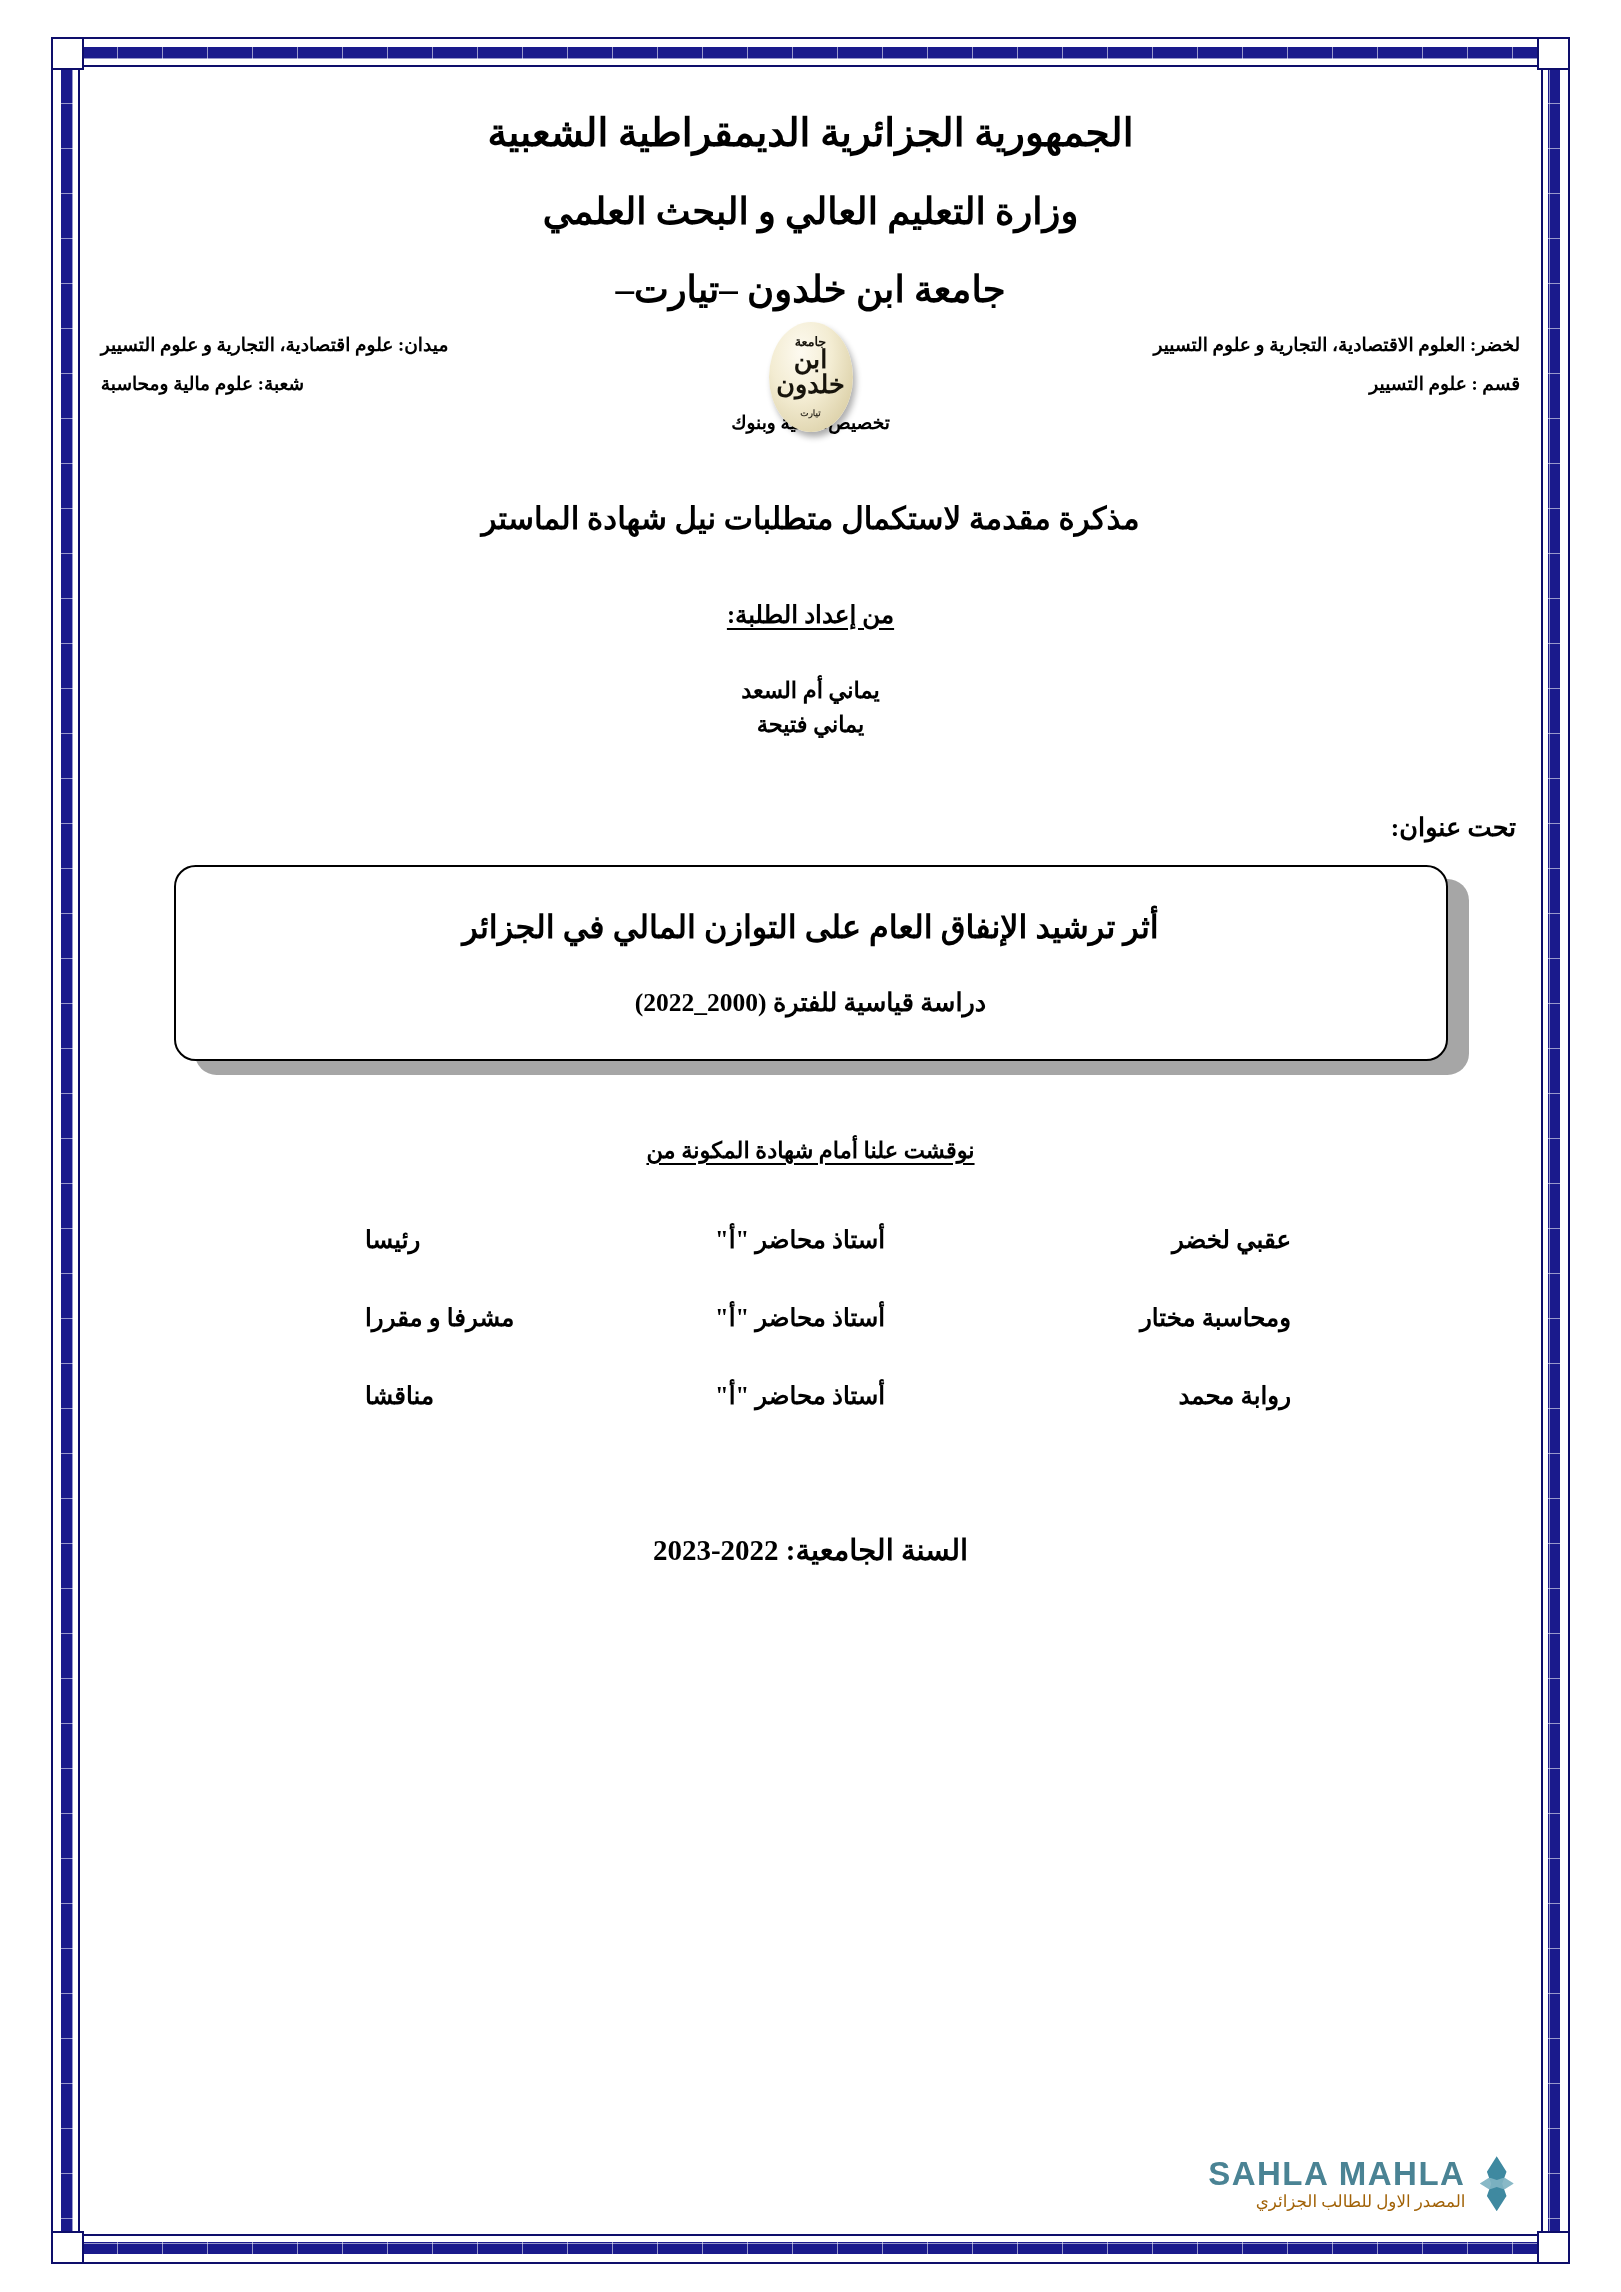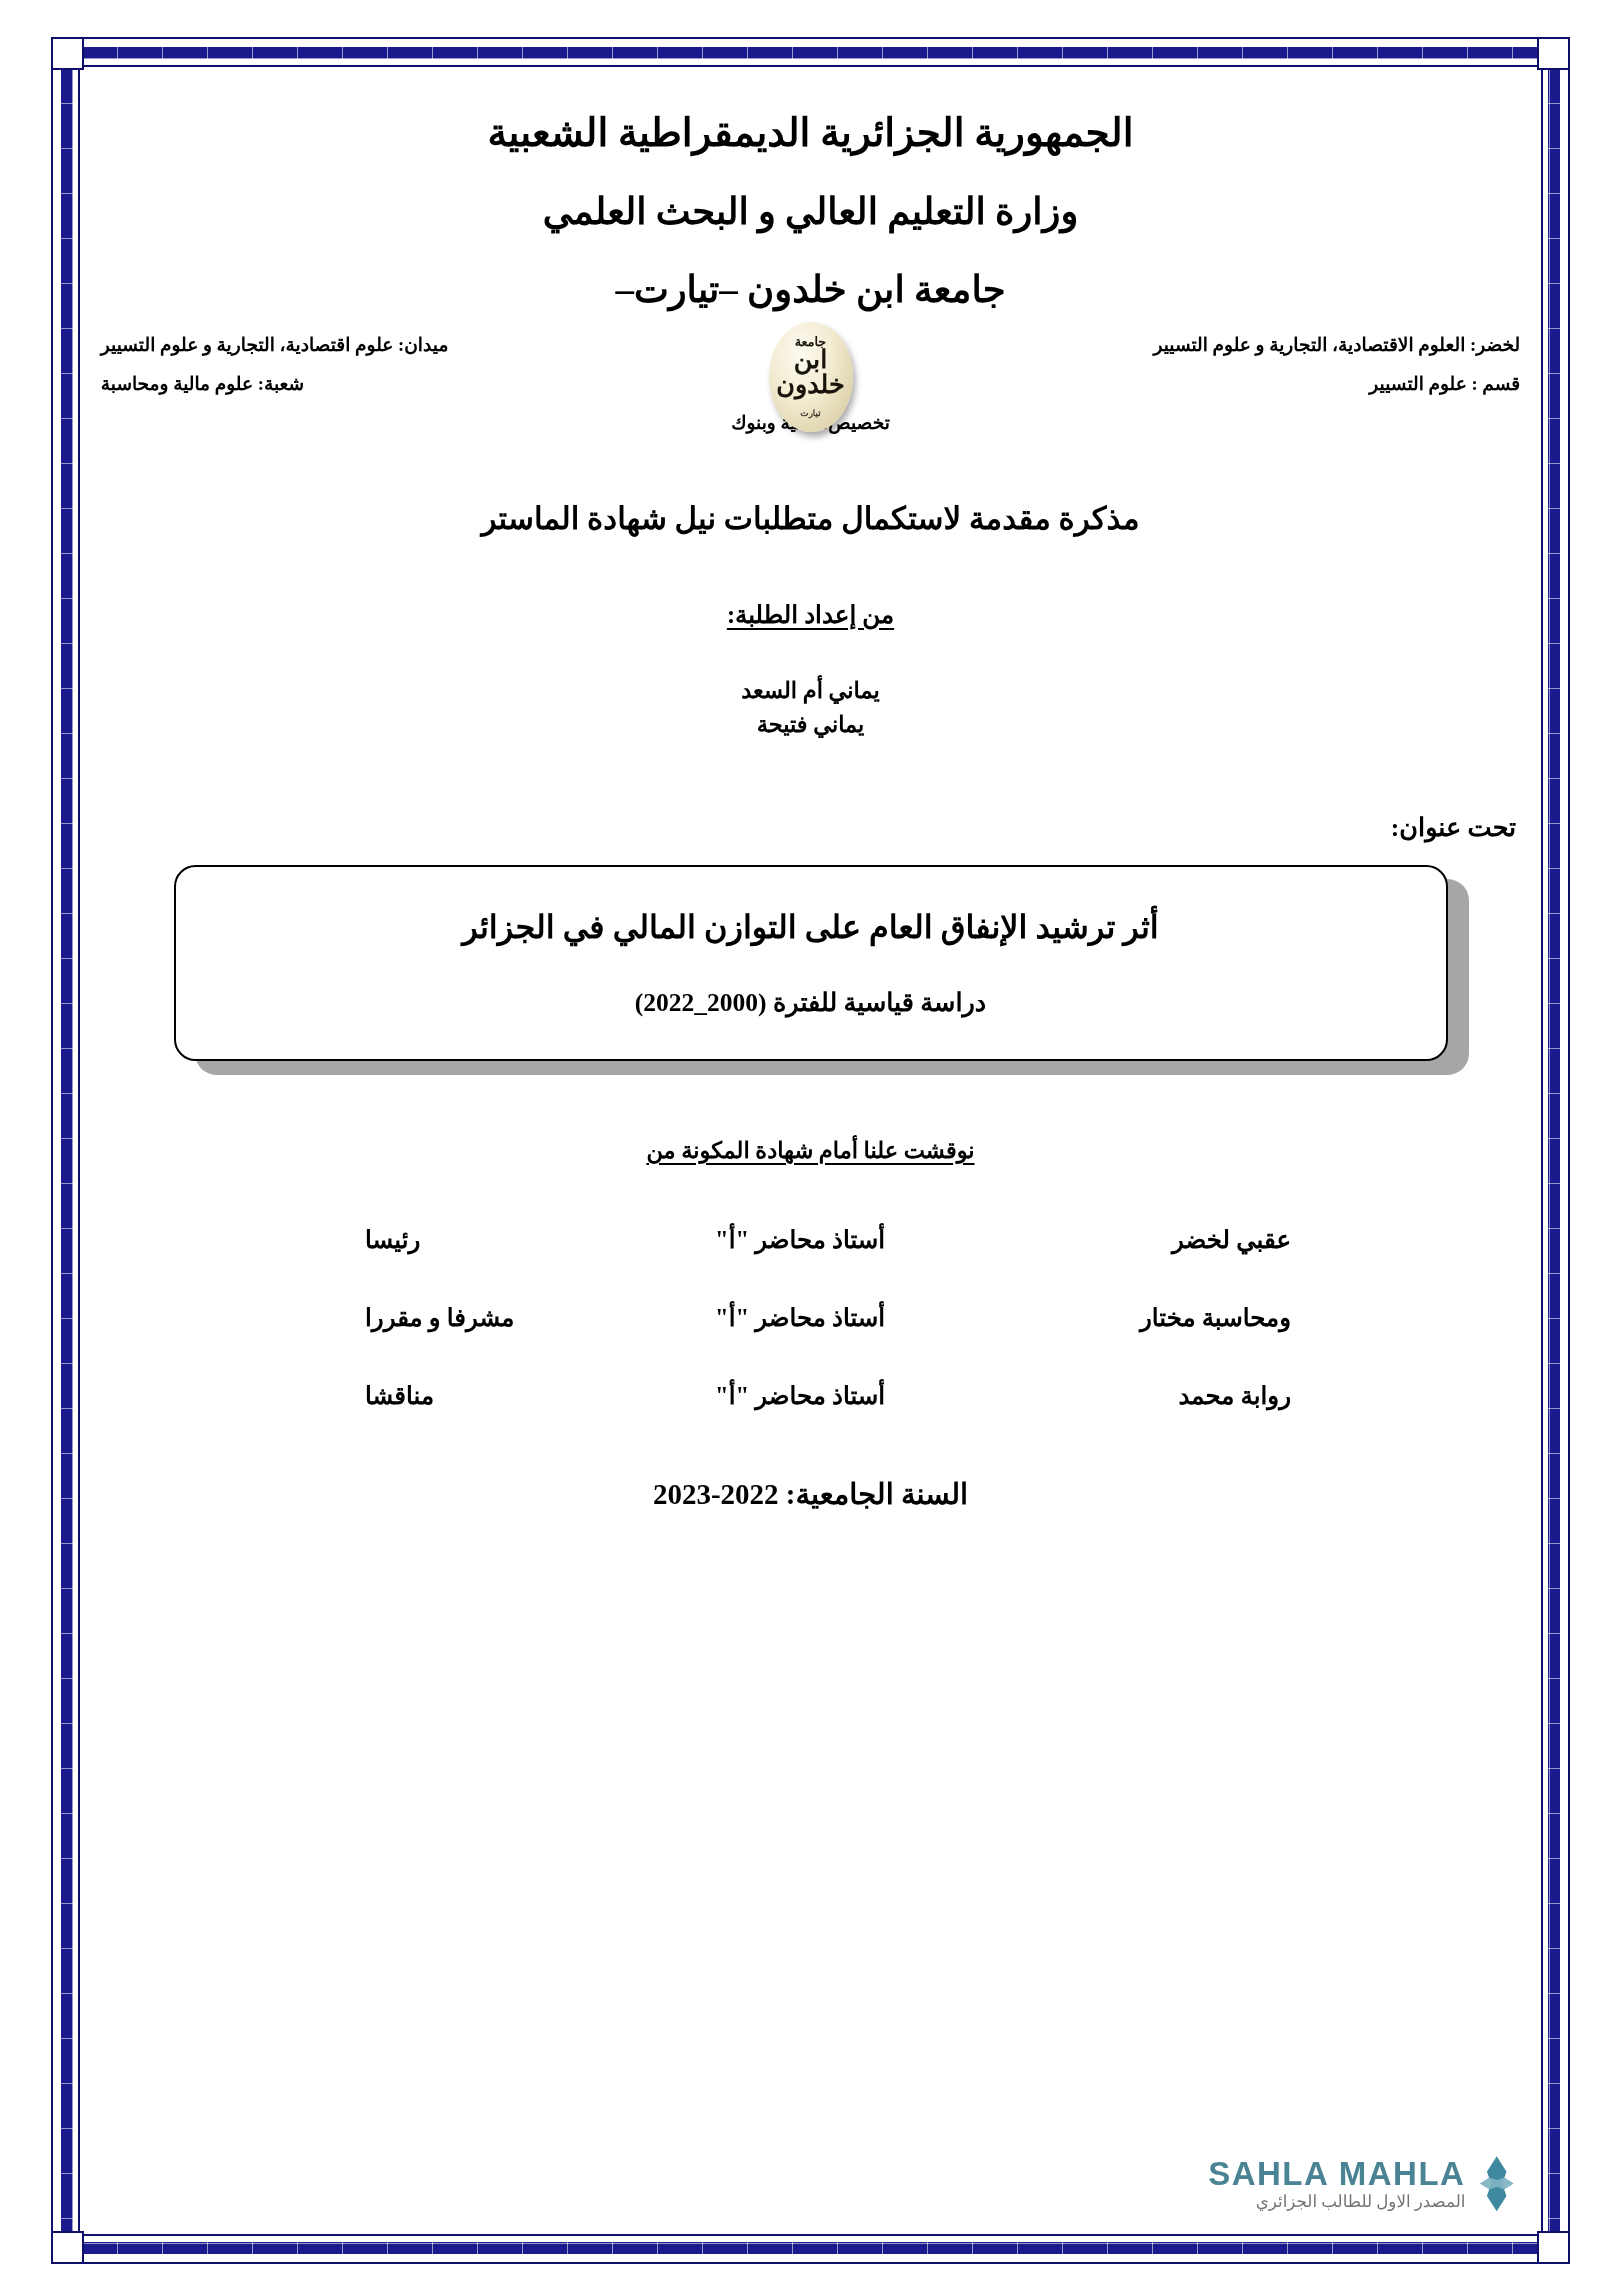--- a/index.html
+++ b/index.html
@@ -232,21 +232,21 @@
     font-size: 24.5px;
     font-weight: bold;
     padding: 24.5px 0;
     white-space: nowrap;
   }
   .jury-name { text-align: right;  width: 34%; padding-right: 39px !important; }
   .jury-rank { text-align: center; width: 34%; }
   .jury-role { text-align: left;   width: 32%; padding-left: 74px !important; }
 
   .acad-year {
-    margin-top: 42px;
+    margin-top: 98px;
     font-size: 29px;
     font-weight: bold;
     text-align: center;
   }
 
   
   .watermark {
     position: absolute;
     right: 9.8px;
     bottom: 7.8px;
@@ -259,21 +259,21 @@
   .wm-title {
     font-family: "Liberation Sans", "DejaVu Sans", sans-serif;
     font-size: 33px;
     font-weight: bold;
     color: #4a8394;
     letter-spacing: 1.5px;
     line-height: 1;
   }
   .wm-sub {
     font-size: 16.7px;
-    color: #737373;
+    color: #a16207;
     margin-top: 3.9px;
     direction: rtl;
     line-height: 1;
   }
   .wm-mark {
     width: 43px;
     height: 61px;
     position: relative;
   }
   .wm-mark span {

